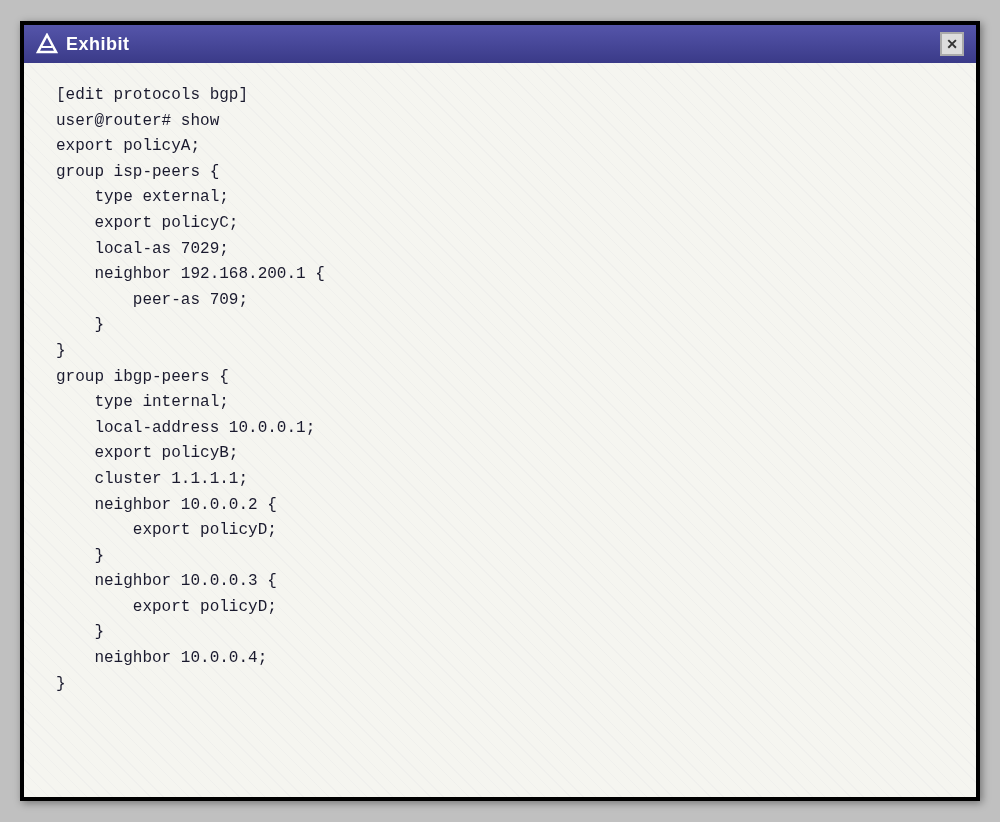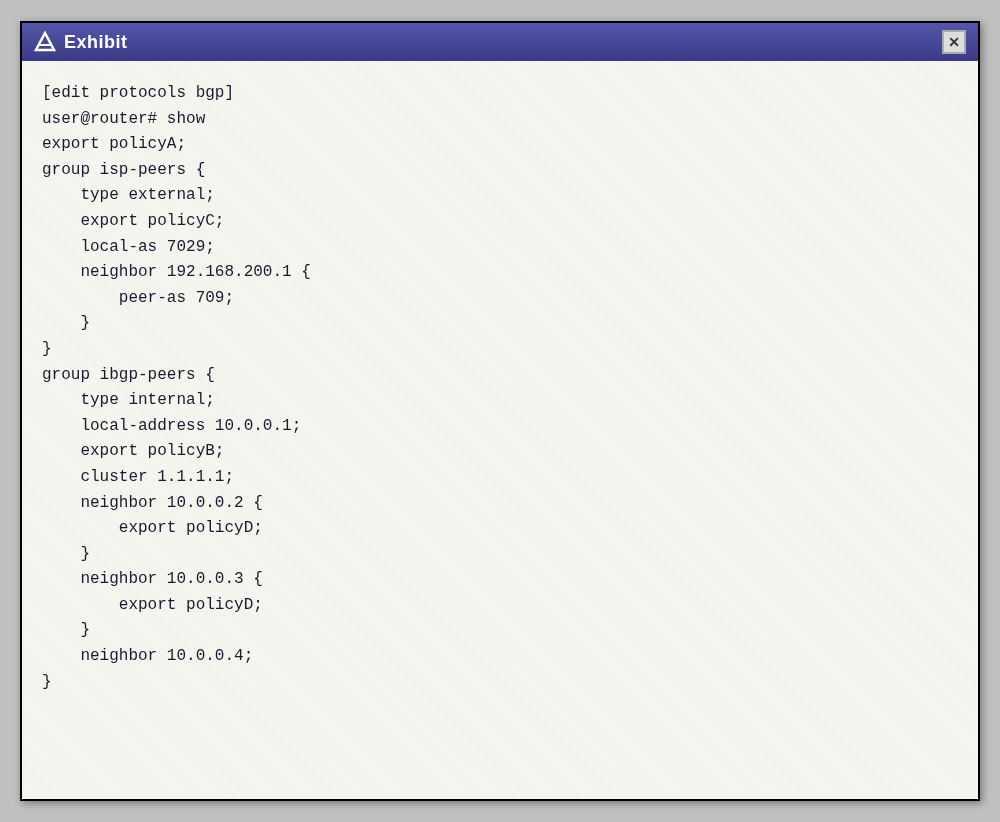--- a/index.html
+++ b/index.html
@@ -14,21 +14,21 @@
       align-items: center;
       justify-content: center;
       width: 1000px;
       height: 822px;
       font-family: Arial, sans-serif;
     }
 
     .window {
       width: 960px;
       height: 780px;
-      border: 2px solid #000000;
+      border: 4px solid #000000;
       background: #f0f0f0;
       display: flex;
       flex-direction: column;
       box-shadow: 2px 2px 8px rgba(0,0,0,0.4);
     }
 
     .title-bar {
       background: linear-gradient(to bottom, #5555aa, #3a3a88);
       color: white;
       padding: 6px 12px;
@@ -74,21 +74,21 @@
       justify-content: center;
       cursor: pointer;
       font-size: 14px;
       color: #333;
       font-weight: bold;
     }
 
     .content-area {
       flex: 1;
       background: #f5f5f0;
-      padding: 20px 20px;
+      padding: 20px 32px;
       overflow-y: auto;
       
       background-image: repeating-linear-gradient(
         45deg,
         transparent,
         transparent 8px,
         rgba(180, 180, 200, 0.08) 8px,
         rgba(180, 180, 200, 0.08) 9px
       );
     }

